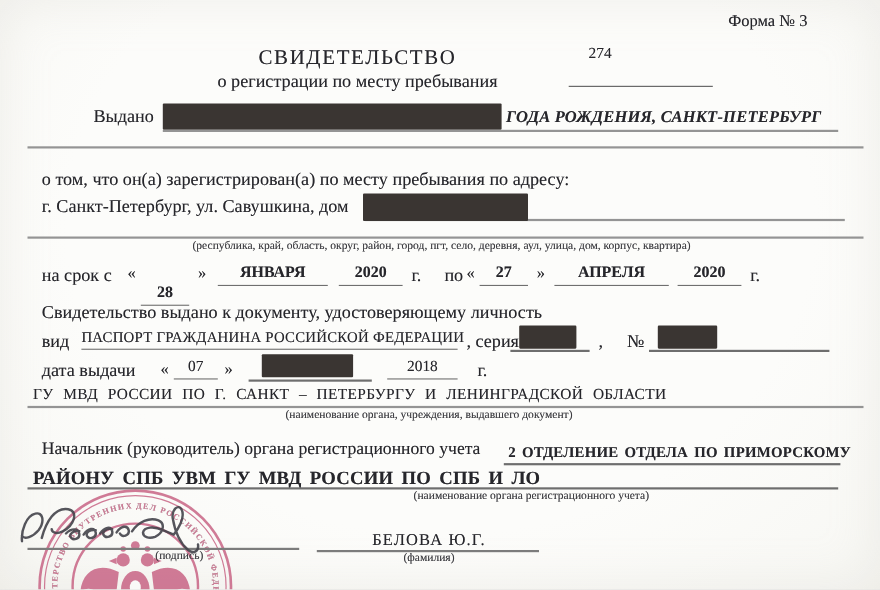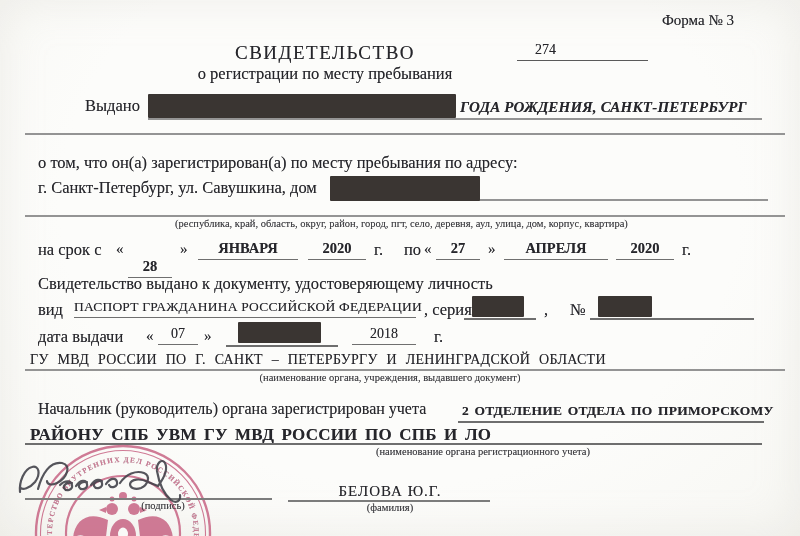--- a/index.html
+++ b/index.html
@@ -28,21 +28,21 @@
   .over { z-index:2; }
 </style>
 </head>
 <body>
 
 <div class="page">
 
   <div class="abs" style="left:662px; top:12px; font-size:15px;">Форма № 3</div>
 
   <div class="abs" style="left:160px; top:42px; width:330px; text-align:center; font-size:19px; letter-spacing:1.5px;">СВИДЕТЕЛЬСТВО</div>
-  <div class="abs" style="left:517px; top:42px; width:113px; border-bottom:1.5px solid #5a5a5a; font-size:14px; padding-left:18px; padding-bottom:2px;">274</div>
+  <div class="abs" style="left:517px; top:42px; width:113px; border-bottom:1.5px solid #5a5a5a; font-size:14px; padding-left:18px; padding-bottom:20px;">274</div>
   <div class="abs" style="left:160px; top:64px; width:330px; text-align:center; font-size:16.5px;">о регистрации по месту пребывания</div>
 
   <div class="abs t16" style="left:85px; top:96px;">Выдано</div>
   <div class="bar" style="left:148px; top:94px; width:308px; height:24px;"></div>
   <div class="abs boldcaps" style="left:460px; top:99px;">ГОДА РОЖДЕНИЯ, САНКТ-ПЕТЕРБУРГ</div>
   <div class="line" style="left:148px; top:118px; width:614px;"></div>
   <div class="line" style="left:25px; top:133px; width:760px;"></div>
 
   <div class="abs t16" style="left:38px; top:153px;">о том, что он(а) зарегистрирован(а) по месту пребывания по адресу:</div>
   <div class="abs t16" style="left:38px; top:178px;">г. Санкт-Петербург, ул. Савушкина, дом</div>
@@ -84,21 +84,21 @@
   <div class="abs q" style="left:204px; top:328px;">»</div>
   <div class="dline" style="left:226px; top:345px; width:112px;"></div>
   <div class="bar" style="left:238px; top:322px; width:83px; height:21px;"></div>
   <div class="cell t14" style="left:352px; top:326px; width:64px;">2018</div>
   <div class="abs t16" style="left:434px; top:327px;">г.</div>
 
   <div class="abs" style="left:30px; top:352px; font-size:14px; letter-spacing:.3px; word-spacing:5px;">ГУ МВД РОССИИ ПО Г. САНКТ – ПЕТЕРБУРГУ И ЛЕНИНГРАДСКОЙ ОБЛАСТИ</div>
   <div class="line" style="left:25px; top:369px; width:760px;"></div>
   <div class="cap" style="left:190px; top:372px; width:400px;">(наименование органа, учреждения, выдавшего документ)</div>
 
-  <div class="abs" style="left:38px; top:400px; font-size:16px;">Начальник (руководитель) органа зарегистрирован учета</div>
+  <div class="abs" style="left:38px; top:400px; font-size:16px;">Начальник (руководитель) органа регистрационного учета</div>
   <div class="abs" style="left:462px; top:403px; font-weight:bold; font-size:13.5px; letter-spacing:.2px; word-spacing:2px;">2 ОТДЕЛЕНИЕ ОТДЕЛА ПО ПРИМОРСКОМУ</div>
   <div class="dline" style="left:458px; top:421px; width:306px;"></div>
   <div class="abs" style="left:30px; top:425px; font-weight:bold; font-size:17px; letter-spacing:.2px; word-spacing:3px;">РАЙОНУ СПБ УВМ ГУ МВД РОССИИ ПО СПБ И ЛО</div>
   <div class="dline" style="left:25px; top:443px; width:737px;"></div>
   <div class="cap" style="left:190px; top:446px; width:400px;text-align:right;">(наименование органа регистрационного учета)</div>
 
   <svg class="stamp-svg" width="190" height="190" viewBox="0 0 190 190">
     <defs>
       <path id="rimPath" d="M 33.5 130.5 A 71 71 0 1 1 156.5 130.5"></path>
       <path id="codePath" d="M 43 125 A 60 60 0 0 0 147 125"></path>

